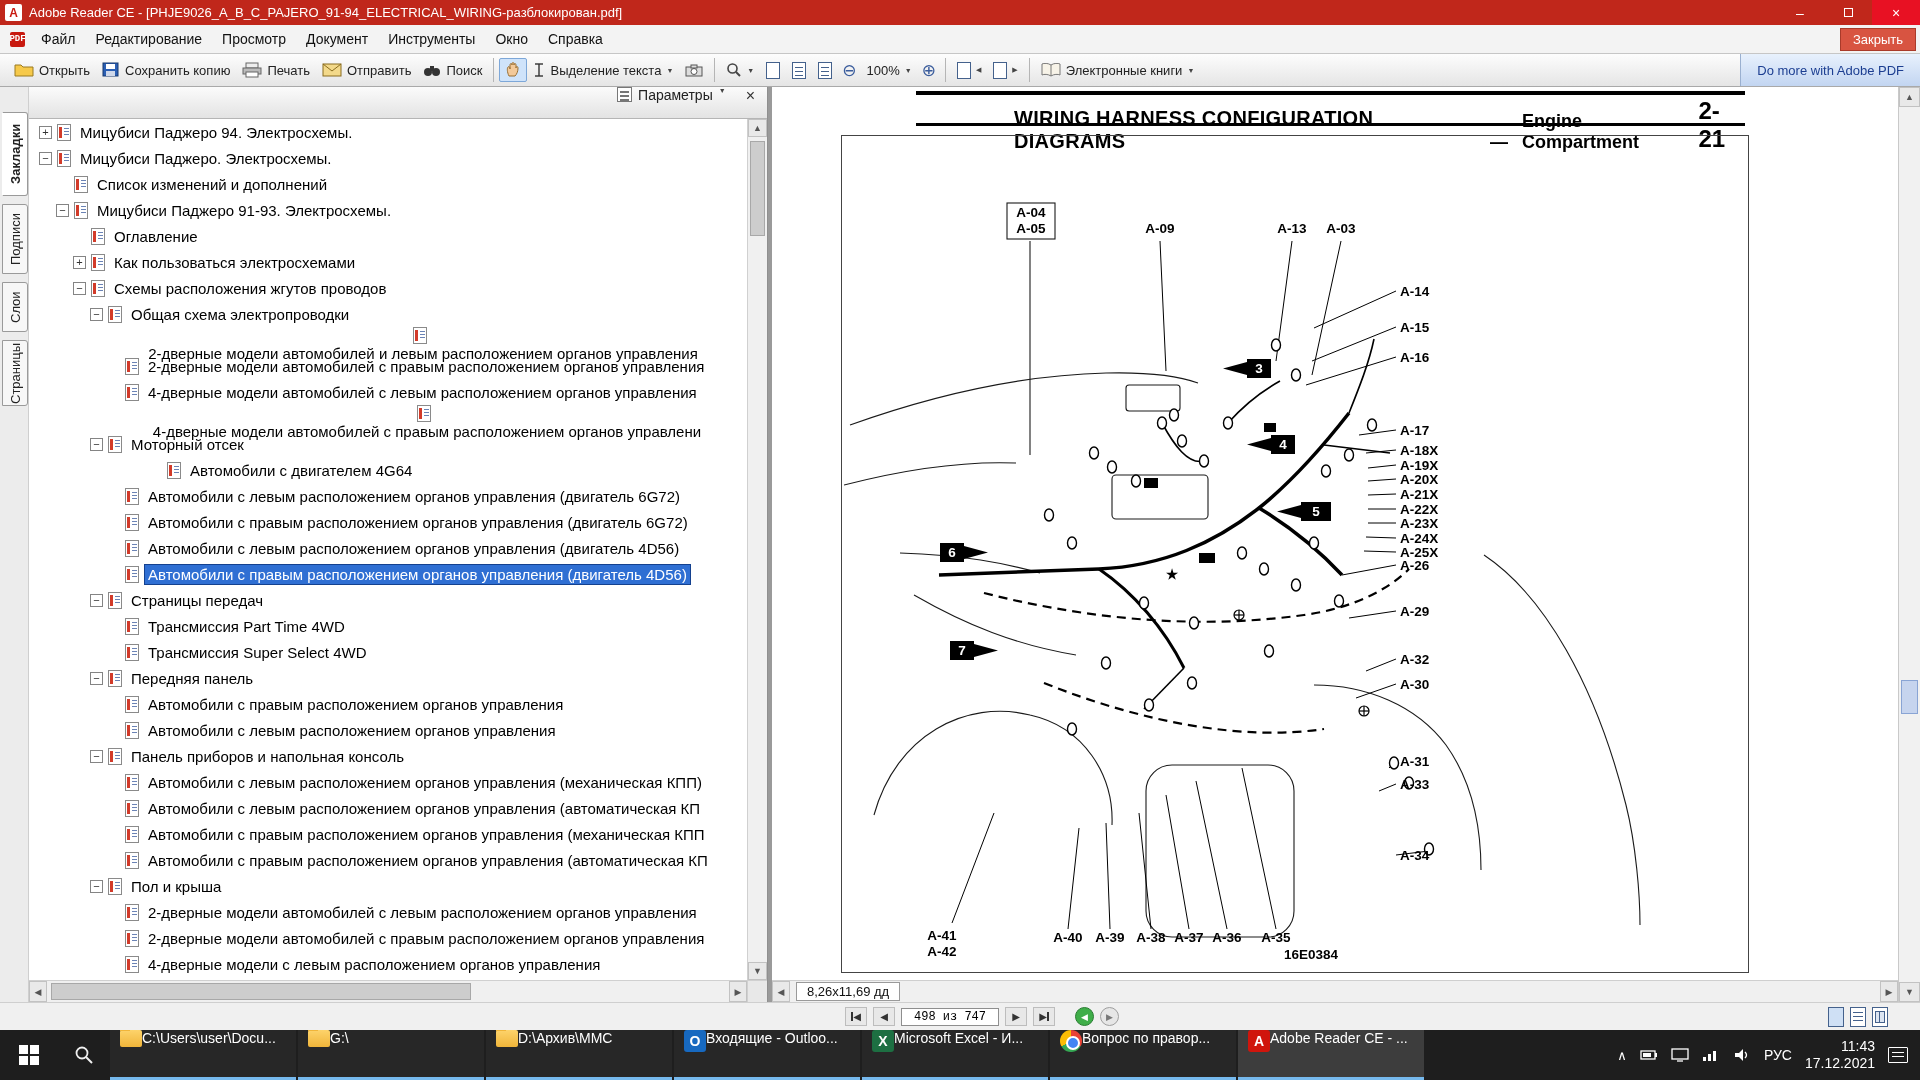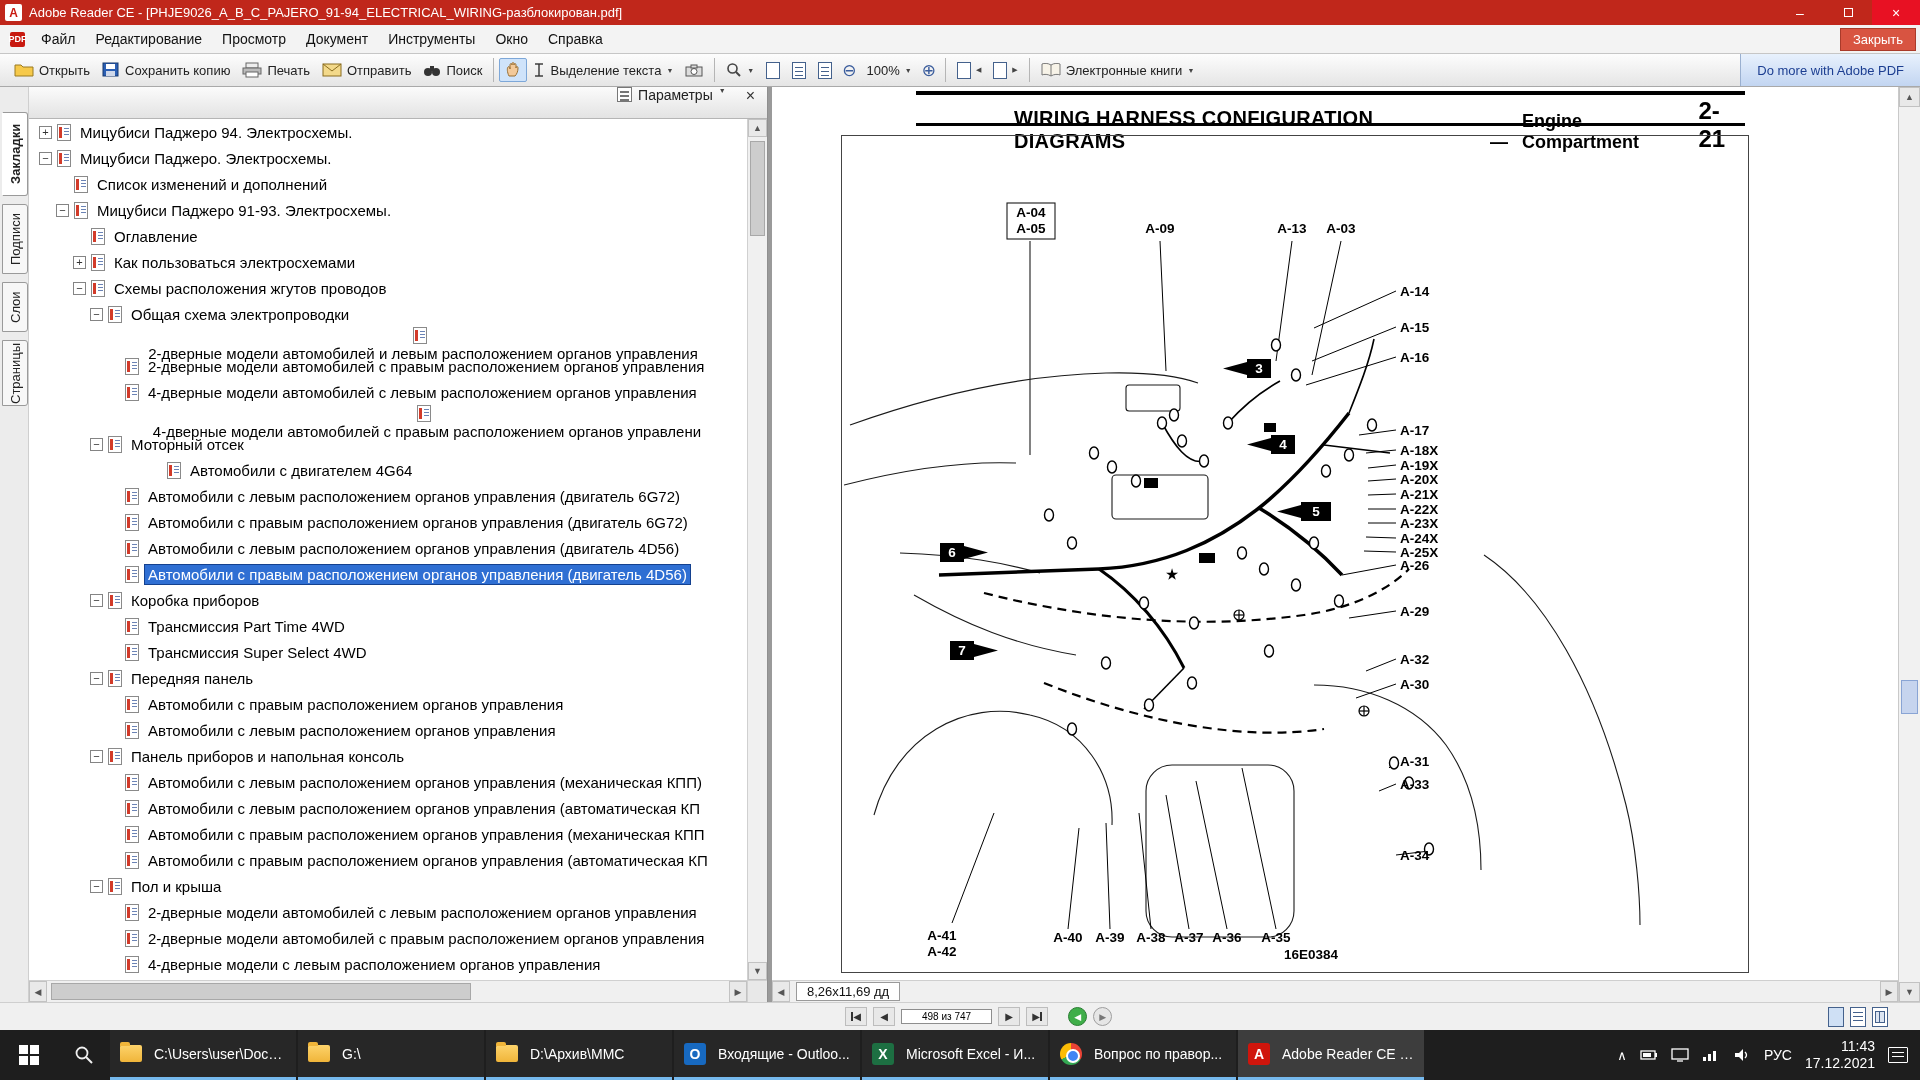--- a/index.html
+++ b/index.html
@@ -10,21 +10,21 @@
   .titlebar { position:absolute; left:0; top:0; width:100%; height:25px; background:#c0271b; color:#fff; display:flex; align-items:center; font-size:13px; }
   .app-icon { width:17px; height:17px; background:#fff; color:#c8190f; display:flex; align-items:center; justify-content:center; font-weight:bold; font-size:12px; margin:0 7px 0 5px; border-radius:2px; }
   .title-text { white-space:nowrap; overflow:hidden; }
   .win-btns { margin-left:auto; display:flex; height:100%; }
   .win-btn { width:48px; display:flex; align-items:center; justify-content:center; font-size:14px; color:#fff; }
   .win-btn.close { background:#e81123; }
   .restore-glyph { width:9px; height:9px; border:1px solid #fff; }
 
   
   .menubar { position:absolute; left:0; top:25px; width:100%; height:29px; background:#f3f3f3; border-bottom:1px solid #c6c6c6; display:flex; align-items:center; font-size:14px; color:#111; padding-left:4px; }
-  .menu-pdf-icon { width:15px; height:15px; background:#c8190f; border-radius:2px; margin:0 6px; color:#fff; font-size:9px; display:flex; align-items:center; justify-content:center; font-weight:bold; }
+  .menu-pdf-icon { width:15px; height:15px; background:#c8190f; border-radius:2px; margin:0 6px; color:#fff; font-size:9px; display:flex; align-items:center; justify-content:center; font-weight:bold;font-family:Liberation Mono, monospace; }
   .menu-item { padding:0 10px; height:100%; display:flex; align-items:center; }
   .close-doc-btn { margin-left:auto; margin-right:4px; background:#d85441; border:1px solid #a93a2a; color:#fff; padding:3px 12px; font-size:13px; }
 
   
   .toolbar { position:absolute; left:0; top:54px; width:100%; height:33px; background:linear-gradient(#fdfdfd,#e5e5e5); border-bottom:1px solid #a9a9a9; display:flex; align-items:center; font-size:13px; color:#222; padding-left:8px; }
   .tb-btn { display:flex; align-items:center; gap:5px; padding:4px 6px; border-radius:2px; white-space:nowrap; }
   .tb-btn.active-tool { background:#cfe3fa; border:1px solid #7da7d8; padding:3px 5px; }
   .tb-sep { width:1px; height:24px; background:#b5b5b5; margin:0 5px; }
   .dd-arrow { font-size:7px; color:#444; }
   .glyph-btn { font-size:17px; color:#3a5c9c; padding:0 4px; }
@@ -77,39 +77,39 @@
   .doc-vscroll { position:absolute; right:0; top:87px; width:22px; bottom:78px; background:#f1f1f1; border-left:1px solid #c9c9c9; }
   .doc-vthumb { position:absolute; left:2px; right:2px; top:593px; height:34px; background:#c6d4ee; border:1px solid #89a4d4; }
   .doc-status { position:absolute; left:772px; right:22px; height:22px; bottom:78px; background:#f0f0f0; border-top:1px solid #cfcfcf; display:flex; align-items:center; }
   .size-box { background:#fff; border:1px solid #9a9a9a; font-size:13px; padding:1px 10px; margin-left:6px; color:#111; }
 
   
   .nav-bar { position:absolute; left:0; right:0; bottom:50px; height:28px; background:#f0f0f0; border-top:1px solid #cfcfcf; }
   .nav-group { position:absolute; left:845px; top:0; height:100%; display:flex; align-items:center; gap:6px; }
   .nav-btn { width:22px; height:19px; display:flex; align-items:center; justify-content:center; font-size:10px; color:#333; background:#e8e8e8; border:1px solid #bdbdbd; }
   .nav-btn .bar { display:inline-block; width:2px; height:9px; background:#333; }
-  .page-field { background:#fff; border:1px solid #8e8e8e; font-size:10px; padding:1px 20px; color:#000; }
+  .page-field { background:#fff; border:1px solid #8e8e8e; font-size:12px; padding:1px 12px; color:#000;font-family:Liberation Mono, monospace; }
   .circle-btn { width:19px; height:19px; border-radius:50%; display:flex; align-items:center; justify-content:center; font-size:9px; }
   .circle-btn.green { background:#3fae49; color:#fff; border:1px solid #2a7d33; }
   .circle-btn.gray { background:#e6e6e6; color:#777; border:1px solid #9e9e9e; }
   .pm-group { position:absolute; right:32px; top:4px; display:flex; gap:6px; }
   .pm-ico { width:16px; height:20px; border:1px solid #44618c; background:#fff; position:relative; }
   .pm-ico.active { background:#cfe0f5; }
   .pm-ico.lines::before { content:""; position:absolute; left:2px; right:2px; top:4px; height:1px; background:#44618c; box-shadow:0 4px 0 #44618c, 0 8px 0 #44618c; }
   .pm-ico.two::before { content:""; position:absolute; left:2px; top:3px; bottom:3px; width:4px; background:#dce5f2; border:1px solid #44618c; }
   .pm-ico.two::after { content:""; position:absolute; right:2px; top:3px; bottom:3px; width:4px; background:#dce5f2; border:1px solid #44618c; }
 
   
   .taskbar { position:absolute; left:0; bottom:0; width:100%; height:50px; background:#1e1e1e; display:flex; align-items:stretch; color:#fff; }
   .tb-cell { display:flex; align-items:center; justify-content:center; }
   .tb-start { width:58px; }
   .win-logo { display:grid; grid-template-columns:9px 9px; grid-template-rows:9px 9px; gap:2px; }
   .win-logo span { background:#fff; }
   .tb-search { width:52px; }
-  .task-btn { width:186px; display:flex; align-items:center; gap:12px; padding:0 10px; border-bottom:3px solid #76b9ed; background:#272727; margin-right:2px; font-size:14px; overflow:hidden; white-space:nowrap; }
+  .task-btn { width:186px; display:flex; align-items:flex-start; gap:0; padding:0 10px; border-bottom:3px solid #76b9ed; background:#272727; margin-right:2px; font-size:14px; overflow:hidden; white-space:nowrap; }
   .task-btn.active { background:#3d3d3d; }
   .task-label { overflow:hidden; text-overflow:ellipsis; }
   .icon-folder { width:22px; height:17px; background:linear-gradient(#fdd36b,#f0b53a); border-radius:2px; position:relative; flex:none; }
   .icon-folder::before { content:""; position:absolute; left:0; top:-3px; width:10px; height:4px; background:#f0b53a; border-radius:2px 2px 0 0; }
   .icon-sq { width:22px; height:22px; display:flex; align-items:center; justify-content:center; color:#fff; font-weight:bold; font-size:14px; border-radius:3px; flex:none; }
   .icon-outlook { background:#1769c0; }
   .icon-excel { background:#1d6f42; }
   .icon-adobe { background:#d0150c; }
   .icon-chrome { width:22px; height:22px; border-radius:50%; background:conic-gradient(#ea4335 0 120deg, #34a853 0 240deg, #fbbc05 0 360deg); position:relative; flex:none; }
   .icon-chrome::after { content:""; position:absolute; left:6px; top:6px; width:10px; height:10px; border-radius:50%; background:#4285f4; border:2px solid #fff; }
@@ -355,21 +355,21 @@
         <span class="bm-label">Автомобили с левым расположением органов управления (двигатель 4D56)</span>
       </div>
       <div class="bm-row selected" style="padding-left: 78px;">
         <span class="expand-spacer"></span>
         <span class="bm-icon"></span>
         <span class="bm-label">Автомобили с правым расположением органов управления (двигатель 4D56)</span>
       </div>
       <div class="bm-row" style="padding-left: 61px;">
         <span class="expand-box">−</span>
         <span class="bm-icon"></span>
-        <span class="bm-label">Коробка приборов</span>
+        <span class="bm-label">Страницы передач</span>
       </div>
       <div class="bm-row" style="padding-left: 78px;">
         <span class="expand-spacer"></span>
         <span class="bm-icon"></span>
         <span class="bm-label">Трансмиссия Part Time 4WD</span>
       </div>
       <div class="bm-row" style="padding-left: 78px;">
         <span class="expand-spacer"></span>
         <span class="bm-icon"></span>
         <span class="bm-label">Трансмиссия Super Select 4WD</span>

